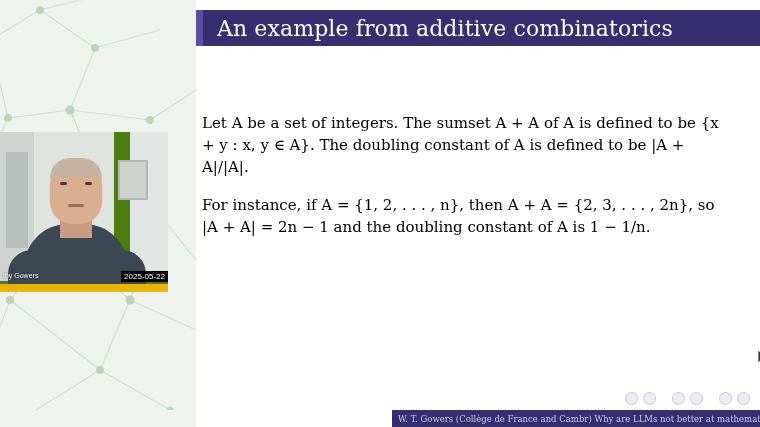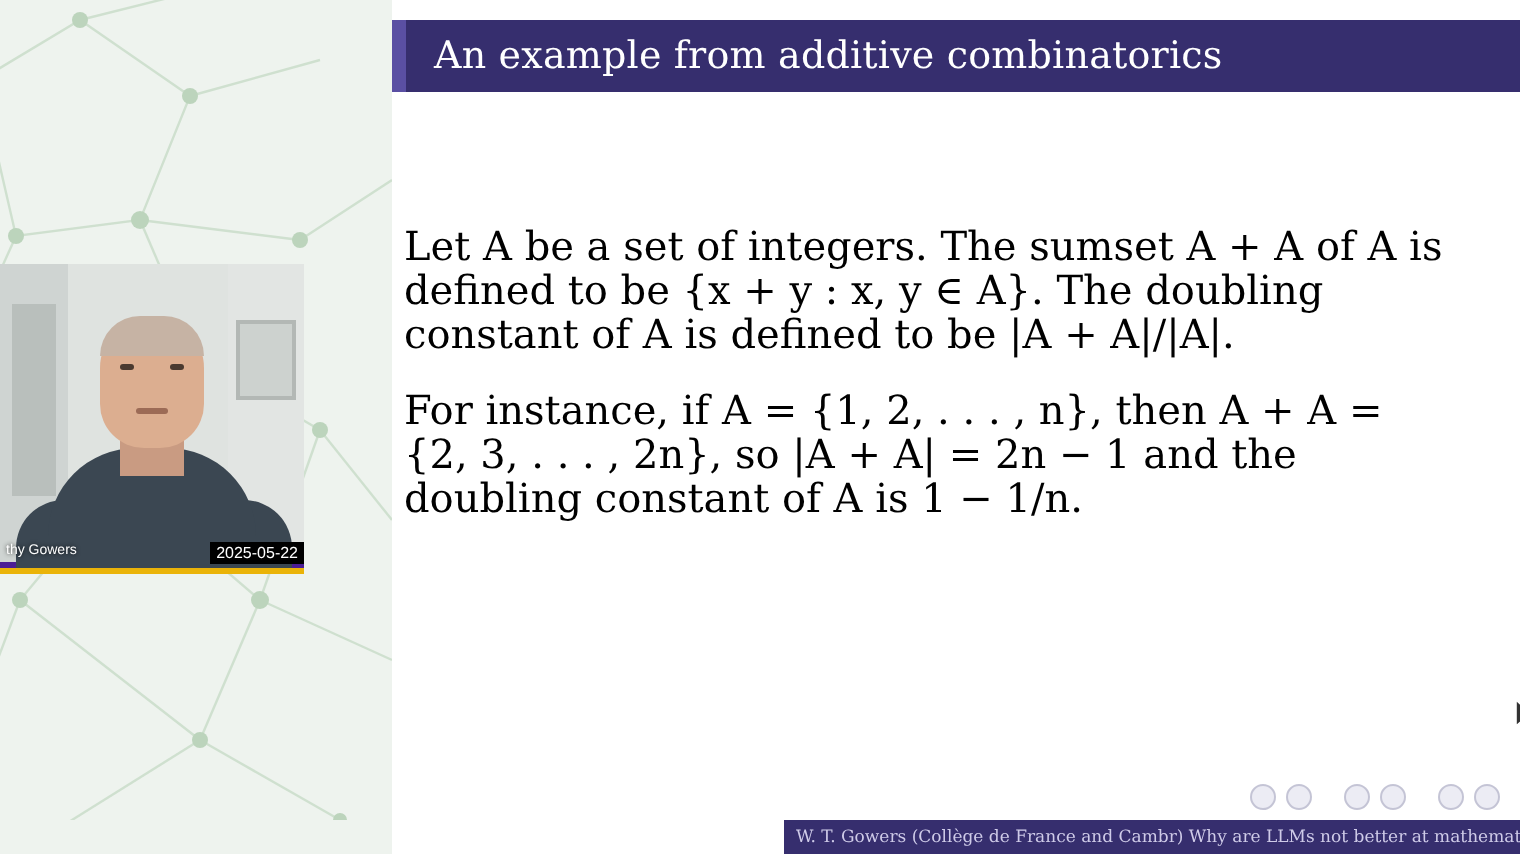--- a/index.html
+++ b/index.html
@@ -31,25 +31,25 @@
     background: #eef3ee;
     overflow: hidden;
   }
   .backdrop svg { display: block; }
 
   
   .webcam {
     position: absolute;
     left: 0;
     top: 132px;
-    width: 152px;
+    width: 168px;
     height: 152px;
-    background: #4c1d95;
+    background: #4d7c0f;
     overflow: hidden;
-    border-bottom: 3px solid #eab308;
+    border-bottom: 8px solid #eab308;
   }
   .cam-wall-left {
     position: absolute;
     left: 0; top: 0;
     width: 34px; height: 149px;
     background: #cfd4d2;
   }
   .cam-wall-right {
     position: absolute;
     right: 0; top: 0;
@@ -175,34 +175,34 @@
     display: flex;
     align-items: center;
   }
   .slide-titlebar .stripe {
     width: 7px;
     height: 36px;
     background: #5a4fa3;
   }
   .slide-title {
     color: #ffffff;
-    font-size: 19px;
+    font-size: 22px;
     margin-left: 14px;
     font-family: "DejaVu Serif", serif;
     letter-spacing: .1px;
   }
 
   .slide-body {
     position: absolute;
     left: 6px;
     top: 112px;
     width: 520px;
     color: #000000;
     font-family: "DejaVu Serif", serif;
-    font-size: 20px;
+    font-size: 15px;
     line-height: 22px;
   }
   .para { margin-bottom: 16px; }
 
   
   .cursor {
     position: absolute;
     left: 562px;
     top: 350px;
     width: 0; height: 0;

